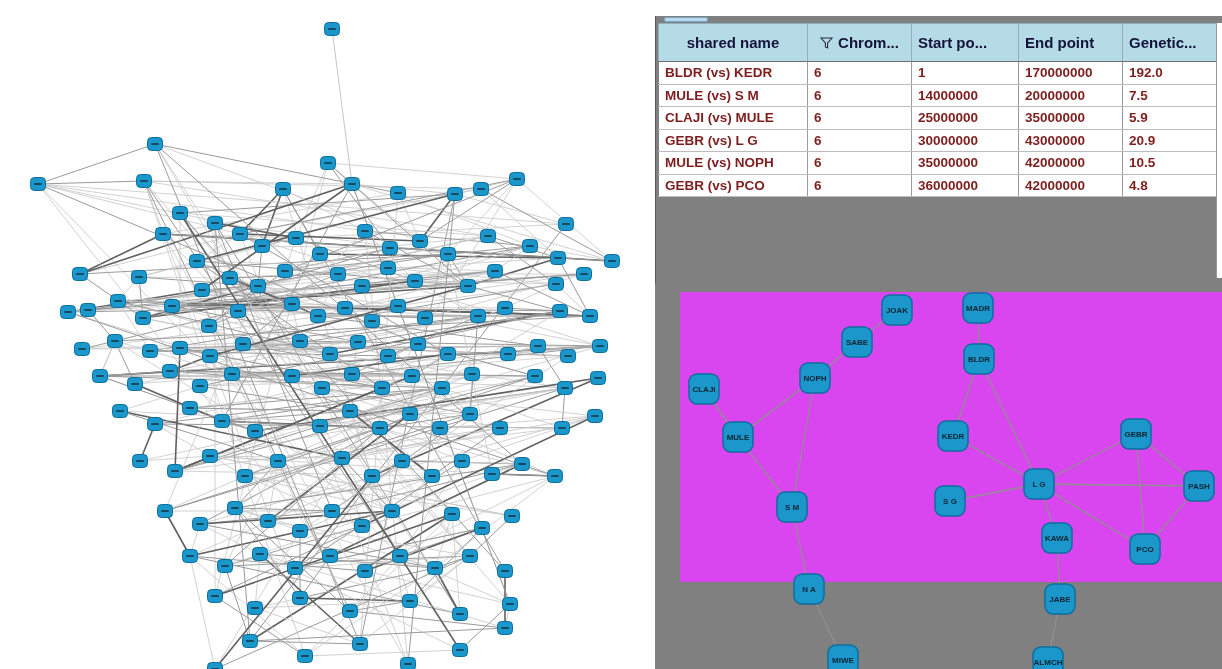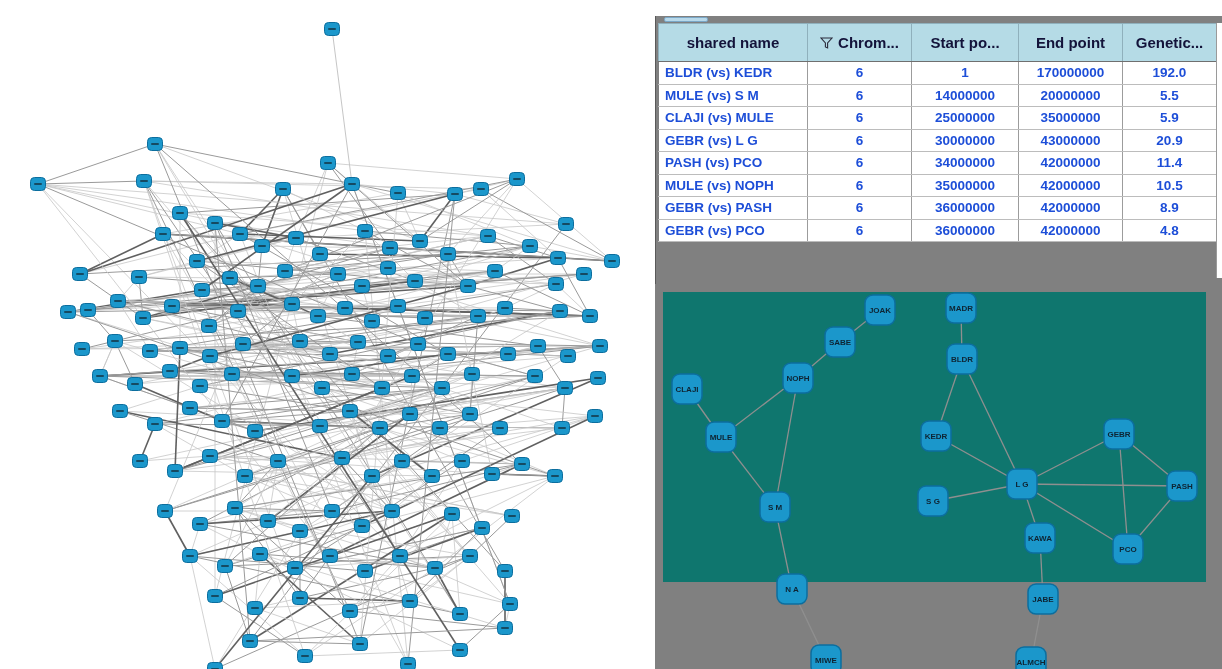--- a/index.html
+++ b/index.html
@@ -15,32 +15,32 @@
   .scroll-strip{position:absolute;left:0;top:0;width:567px;height:7px;background:#808080;}
   .scroll-thumb{position:absolute;left:8px;top:1px;width:44px;height:5px;background:#b8d9ea;
                 border:1px solid #7aa7c7;border-radius:2px;box-sizing:border-box;}
   .table-wrap{position:absolute;left:2px;top:7px;width:558px;background:#ffffff;}
   table{border-collapse:collapse;table-layout:fixed;width:558px;background:#ffffff;
         border:1px solid #7f7f7f;}
   col.c0{width:149px}col.c1{width:104px}col.c2{width:107px}col.c3{width:104px}col.c4{width:94px}
   th{height:37px;background:#b5dbe6;border:1px solid #8fb0bc;border-bottom:1px solid #6f6f6f;
      font-size:15px;font-weight:700;color:#13133a;padding:0 6px;white-space:nowrap;overflow:hidden;}
   td{height:21.5px;border-right:1px solid #9c9c9c;border-bottom:1px solid #bcbcbc;
-     font-size:13.5px;font-weight:700;color:#1d4ed8;padding:0 6px;white-space:nowrap;overflow:hidden;
+     font-size:13.5px;font-weight:700;color:#7f1d1d;padding:0 6px;white-space:nowrap;overflow:hidden;
      background:#ffffff;}
   th.center{text-align:center}
-  th.right,td.right{text-align:center}
+  th.right,td.right{text-align:left}
   td.left{text-align:left}
   .funnel{display:inline-block;vertical-align:-1px;margin-right:5px;}
   .right-strip{position:absolute;left:560px;top:7px;width:7px;height:255px;background:#ffffff;
                border-left:1px solid #9a9a9a;box-sizing:border-box;}
 
   
   .small-net-panel{position:absolute;left:655px;top:268px;width:567px;height:401px;background:#808080;}
-  .small-net-canvas{position:absolute;left:8px;top:8px;width:543px;height:290px;background:#0f766e;}
+  .small-net-canvas{position:absolute;left:25px;top:8px;width:543px;height:290px;background:#d946ef;}
 
   svg{display:block;}
   .net-node rect.body{fill:#1b97cb;stroke:#0c6e9e;}
   .net-node text{font-family:"Liberation Sans",sans-serif;font-size:8px;font-weight:600;
                  fill:#0e2433;text-anchor:middle;}
 </style>
 </head>
 <body>
 
 <div id="app">
@@ -1166,56 +1166,42 @@
               <td class="right">6</td>
               <td class="right">1</td>
               <td class="right">170000000</td>
               <td class="right">192.0</td>
             </tr>
             <tr>
               <td class="left">MULE (vs) S M</td>
               <td class="right">6</td>
               <td class="right">14000000</td>
               <td class="right">20000000</td>
-              <td class="right">5.5</td>
+              <td class="right">7.5</td>
             </tr>
             <tr>
               <td class="left">CLAJI (vs) MULE</td>
               <td class="right">6</td>
               <td class="right">25000000</td>
               <td class="right">35000000</td>
               <td class="right">5.9</td>
             </tr>
             <tr>
               <td class="left">GEBR (vs) L G</td>
               <td class="right">6</td>
               <td class="right">30000000</td>
               <td class="right">43000000</td>
               <td class="right">20.9</td>
             </tr>
             <tr>
-              <td class="left">PASH (vs) PCO</td>
-              <td class="right">6</td>
-              <td class="right">34000000</td>
-              <td class="right">42000000</td>
-              <td class="right">11.4</td>
-            </tr>
-            <tr>
               <td class="left">MULE (vs) NOPH</td>
               <td class="right">6</td>
               <td class="right">35000000</td>
               <td class="right">42000000</td>
               <td class="right">10.5</td>
-            </tr>
-            <tr>
-              <td class="left">GEBR (vs) PASH</td>
-              <td class="right">6</td>
-              <td class="right">36000000</td>
-              <td class="right">42000000</td>
-              <td class="right">8.9</td>
             </tr>
             <tr>
               <td class="left">GEBR (vs) PCO</td>
               <td class="right">6</td>
               <td class="right">36000000</td>
               <td class="right">42000000</td>
               <td class="right">4.8</td>
             </tr>
           </tbody>
       </table>

